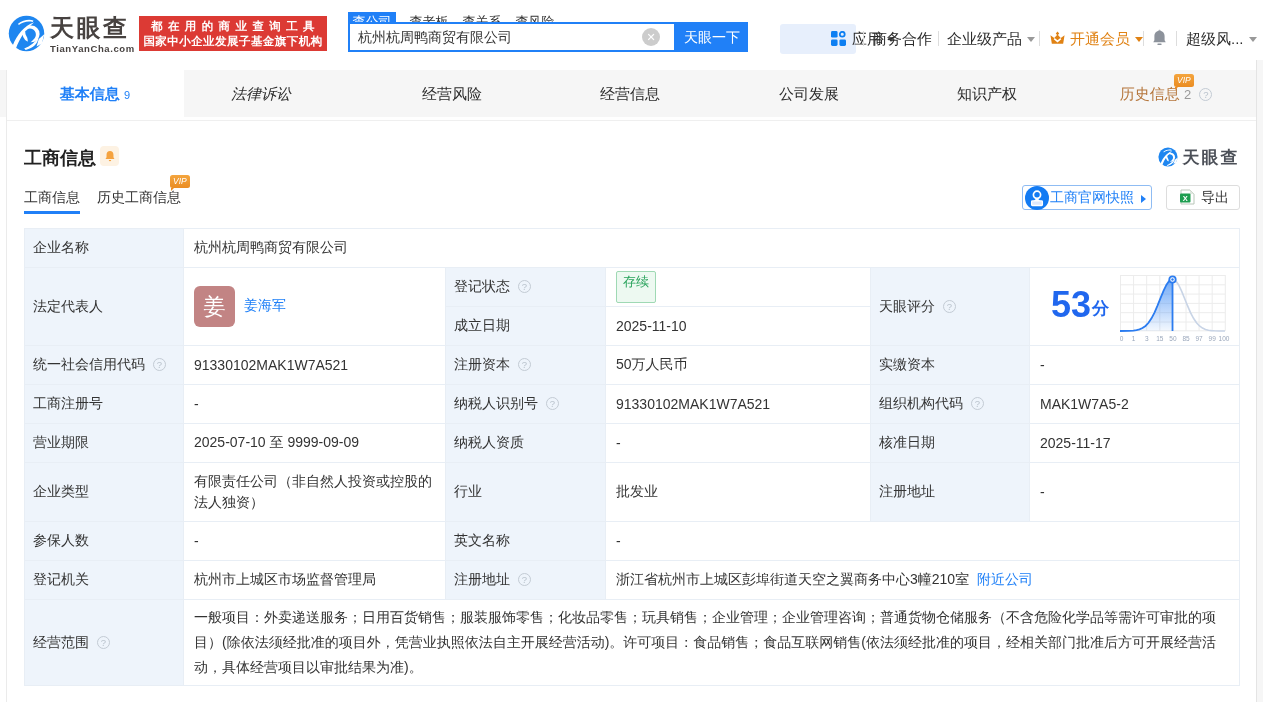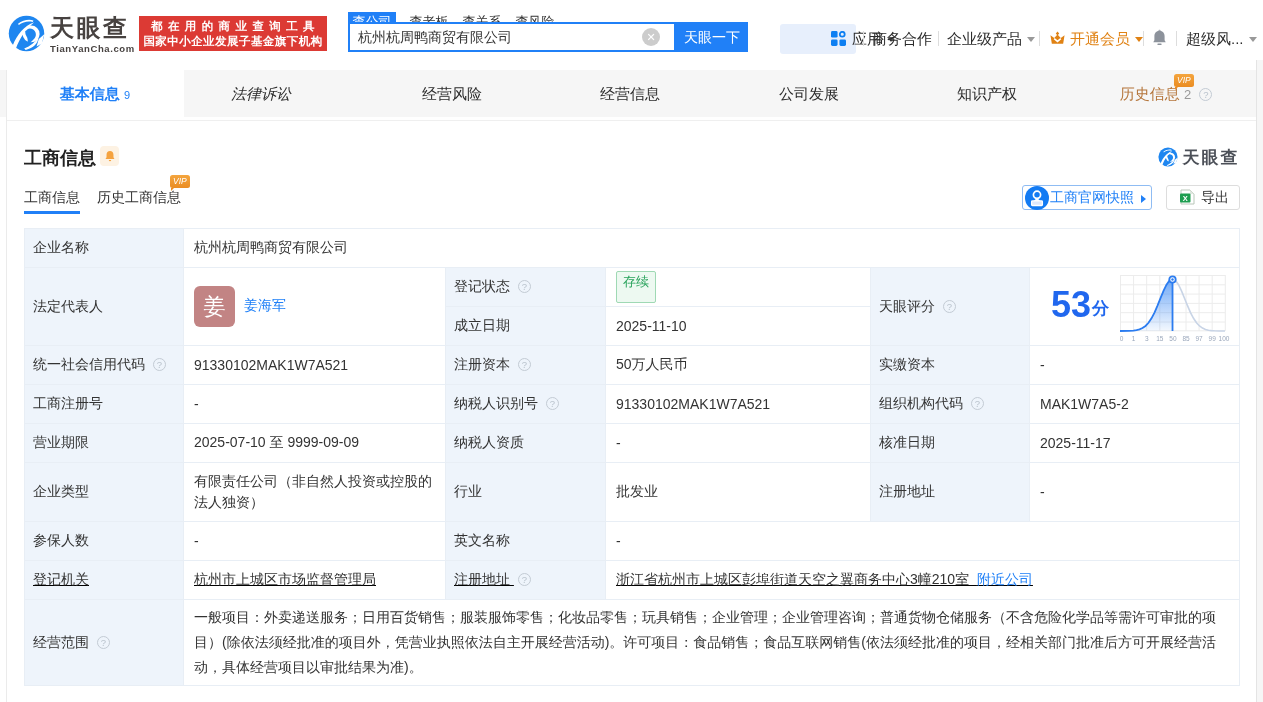--- a/index.html
+++ b/index.html
@@ -256,21 +256,21 @@
           <td class="vl">批发业</td>
           <td class="lb">注册地址</td>
           <td class="vl">-</td>
         </tr>
     <tr style="height:39px;">
           <td class="lb">参保人数</td>
           <td class="vl">-</td>
           <td class="lb">英文名称</td>
           <td class="vl" colspan="3">-</td>
         </tr>
-    <tr style="height:39px;text-decoration:underline;">
+    <tr style="height:39px;">
           <td class="lb">登记机关</td>
           <td class="vl">杭州市上城区市场监督管理局</td>
           <td class="lb">注册地址 <span class="qm">?</span></td>
           <td class="vl" colspan="3">浙江省杭州市上城区彭埠街道天空之翼商务中心3幢210室&nbsp;&nbsp;<span class="blue">附近公司</span></td>
         </tr>
     <tr style="height:85px;">
           <td class="lb">经营范围 <span class="qm">?</span></td>
           <td class="vl" colspan="5" style="line-height:25px;padding-top:5px;padding-bottom:5px;">一般项目：外卖递送服务；日用百货销售；服装服饰零售；化妆品零售；玩具销售；企业管理；企业管理咨询；普通货物仓储服务（不含危险化学品等需许可审批的项目）(除依法须经批准的项目外，凭营业执照依法自主开展经营活动)。许可项目：食品销售；食品互联网销售(依法须经批准的项目，经相关部门批准后方可开展经营活动，具体经营项目以审批结果为准)。</td>
         </tr>
   </tbody>

